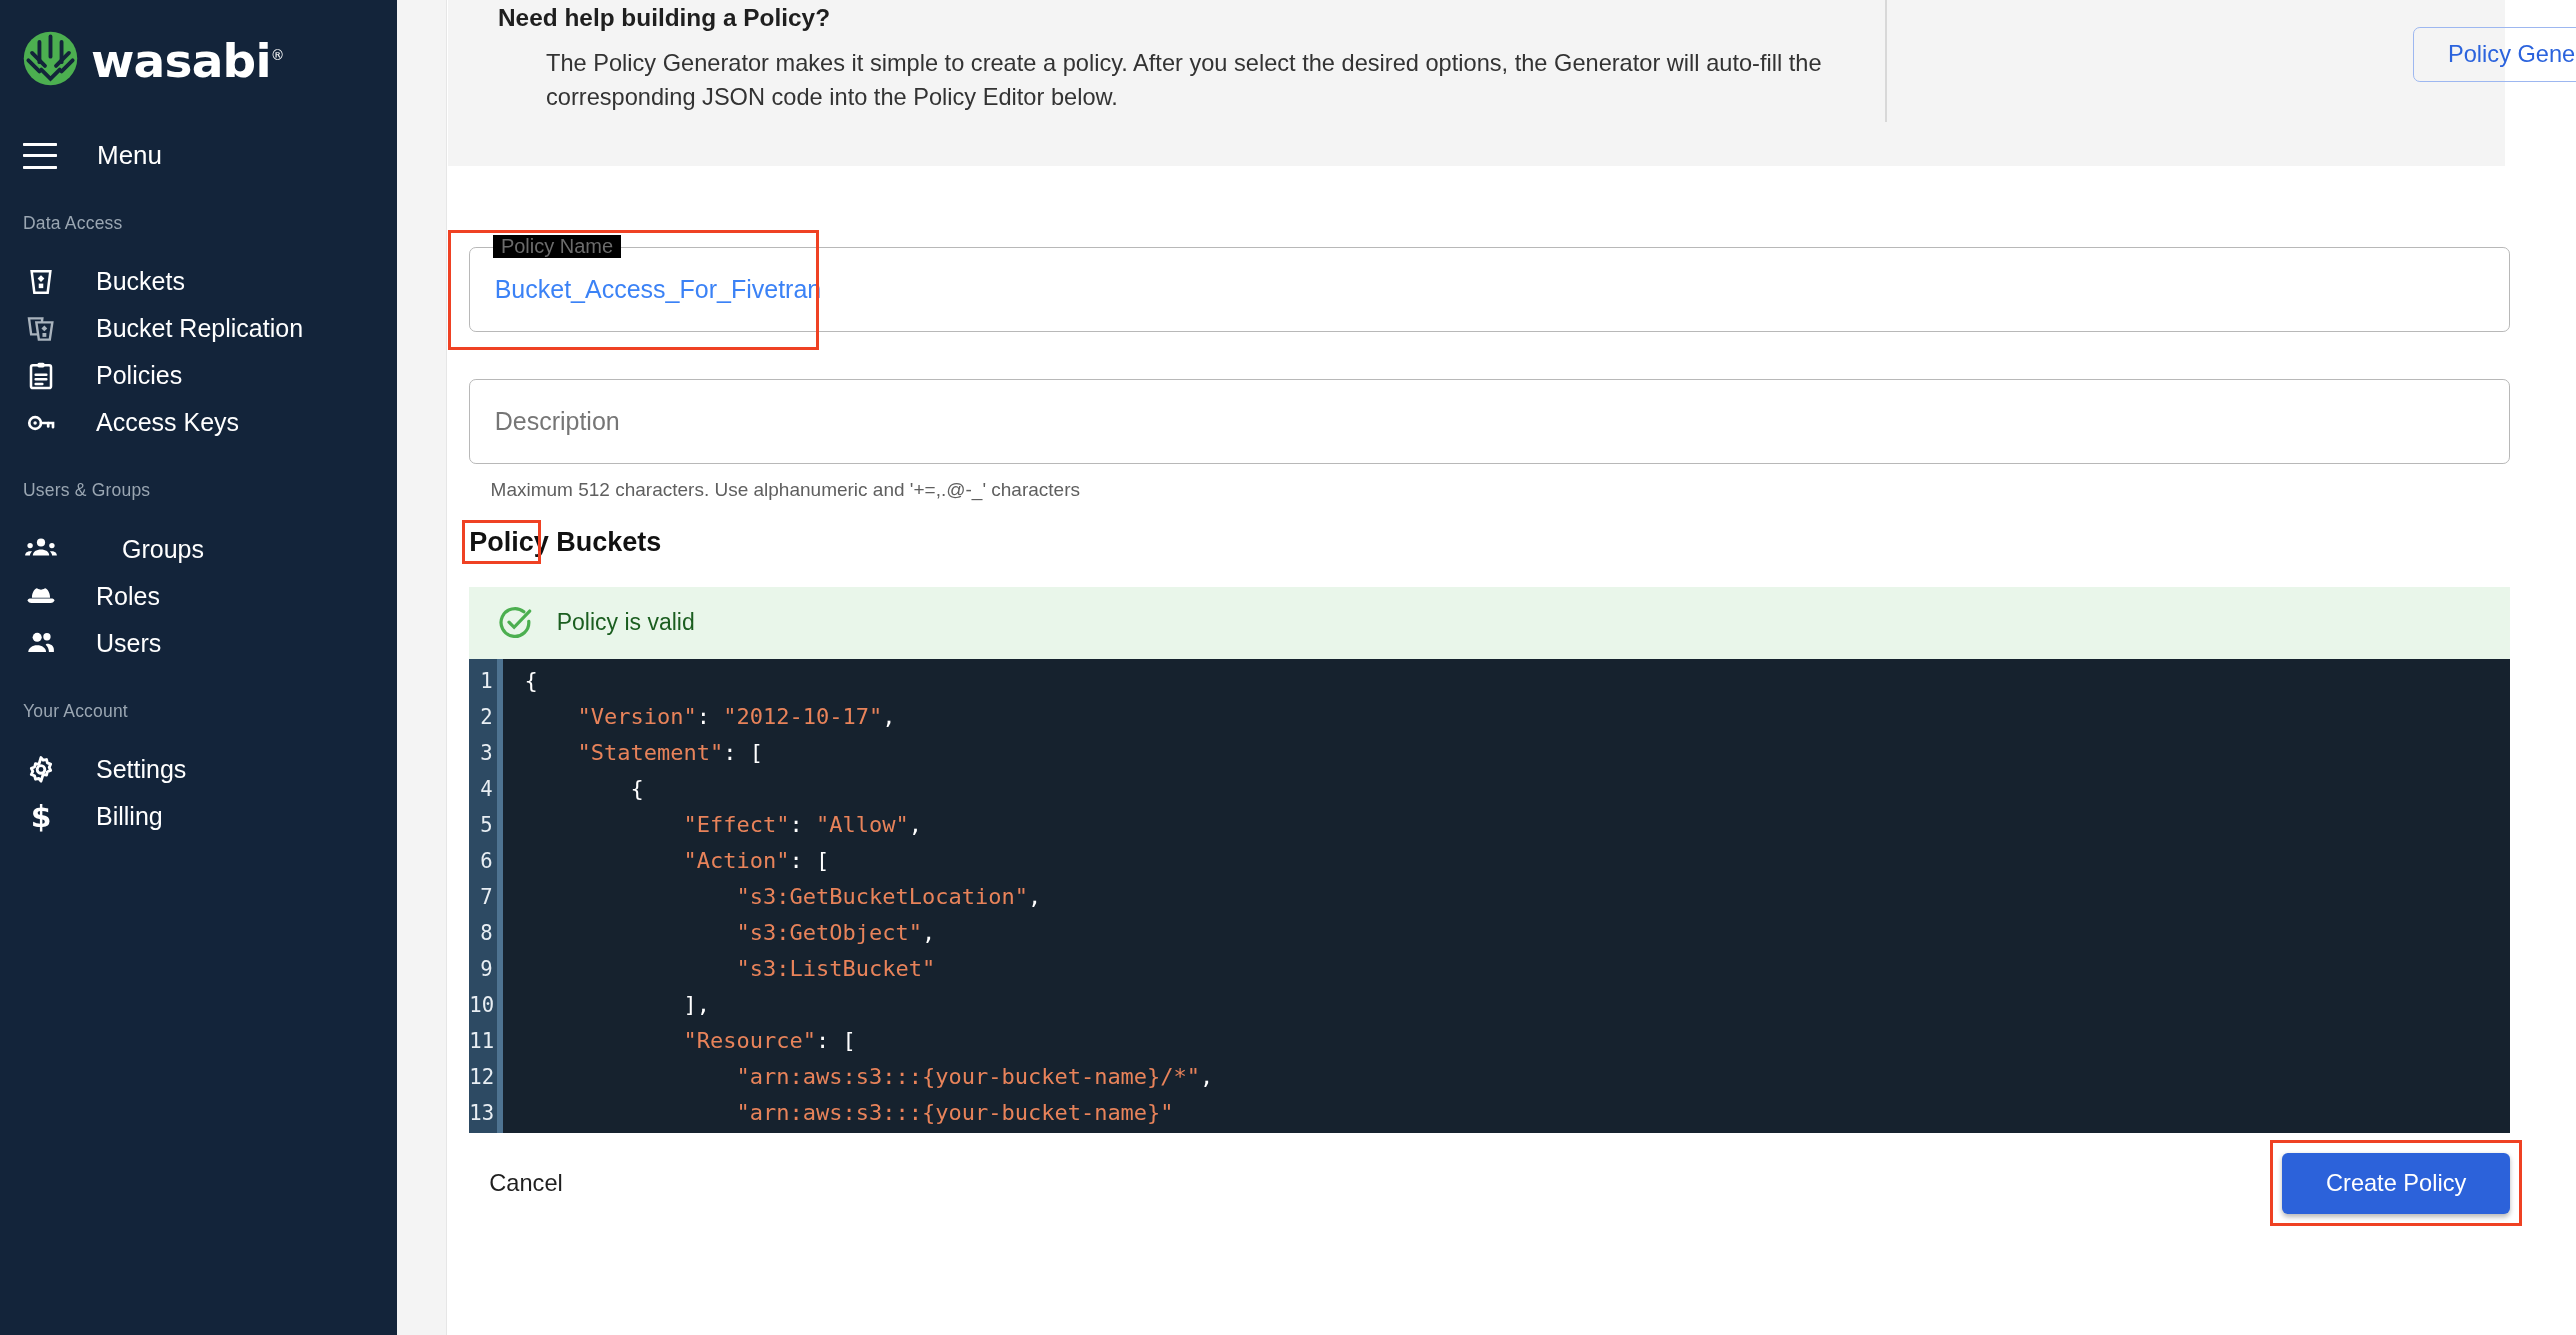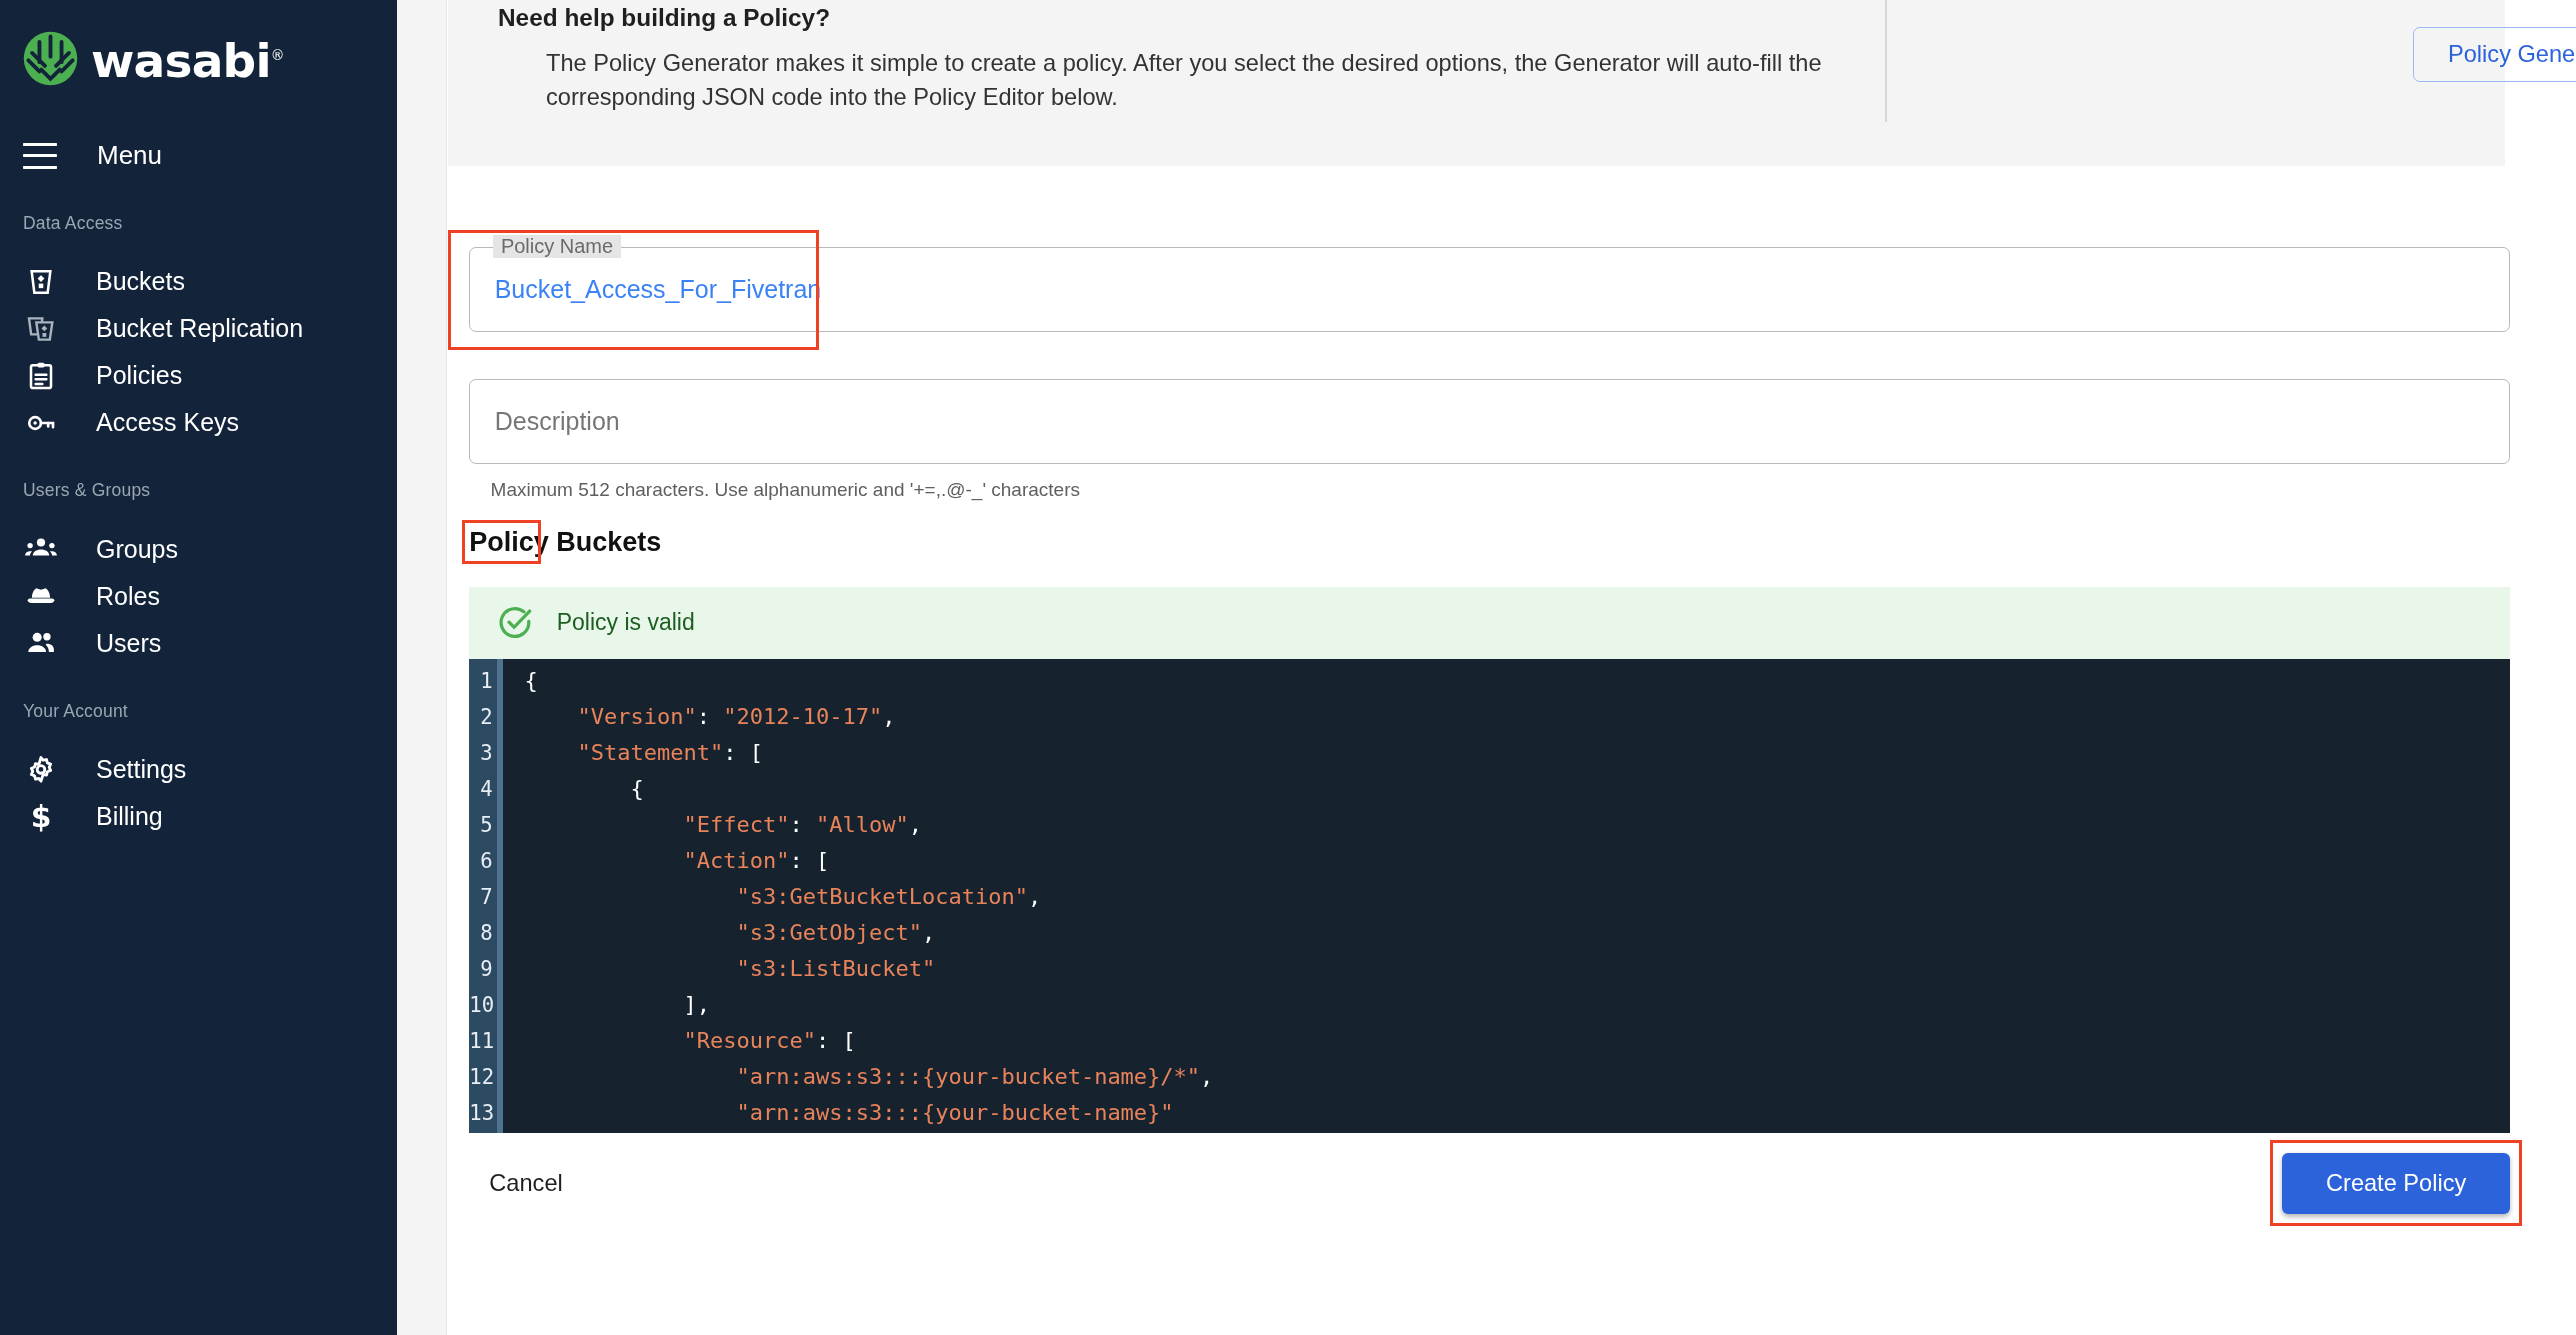--- a/index.html
+++ b/index.html
@@ -104,21 +104,21 @@
 
   .outlined-field {
     position: relative;
     width: 2041px; height: 85px;
     border: 0.8px solid #b8b8b8; border-radius: 6.9px;
     background: #ffffff;
     display: flex; align-items: center;
   }
   .outlined-field .legend {
     position: absolute; left: 23px; top: -13px;
-    background: #e5e5e5; padding: 0 7.6px;
+    background: #000000; padding: 0 7.6px;
     font-size: 20px; color: #6b6b6b;
   }
   .outlined-field .value {
     font-size: 25px; color: #3b82f6; padding-left: 24.4px;
   }
   .outlined-field .placeholder {
     font-size: 25px; color: #767676; padding-left: 24.4px;
   }
 
   .hl-box {
@@ -270,21 +270,21 @@
           <circle cx="7.6" cy="12" r="1.3" fill="#ffffff" stroke="none"></circle>
           <path d="M12 12 h9 v3.2" stroke-linecap="round"></path>
           <path d="M17.4 12 v2.6" stroke-linecap="round"></path>
         </svg>
       </span>
       <span class="nav-label">Access Keys</span>
     </div>
 
     <div class="section-title" style="margin-top:34px;">Users &amp; Groups</div>
 
-    <div class="nav-item" style="margin-top:24.4px;">
+    <div class="nav-item" style="margin-top:24.4px;gap:26px;">
       <span class="nav-icon">
         <svg viewBox="0 0 24 24" width="34" height="34" fill="#ffffff">
           <circle cx="12" cy="7.4" r="2.9"></circle>
           <path d="M6.2 16.6c0-2.6 2.6-4.2 5.8-4.2s5.8 1.6 5.8 4.2z"></path>
           <circle cx="4.3" cy="9.6" r="1.9"></circle>
           <circle cx="19.7" cy="9.6" r="1.9"></circle>
           <path d="M0.8 16.6c0-1.9 1.6-3 3.5-3 .5 0 1 .06 1.45.2-.9.76-1.45 1.7-1.6 2.8z"></path>
           <path d="M23.2 16.6c0-1.9-1.6-3-3.5-3-.5 0-1 .06-1.45.2.9.76 1.45 1.7 1.6 2.8z"></path>
         </svg>
       </span>

